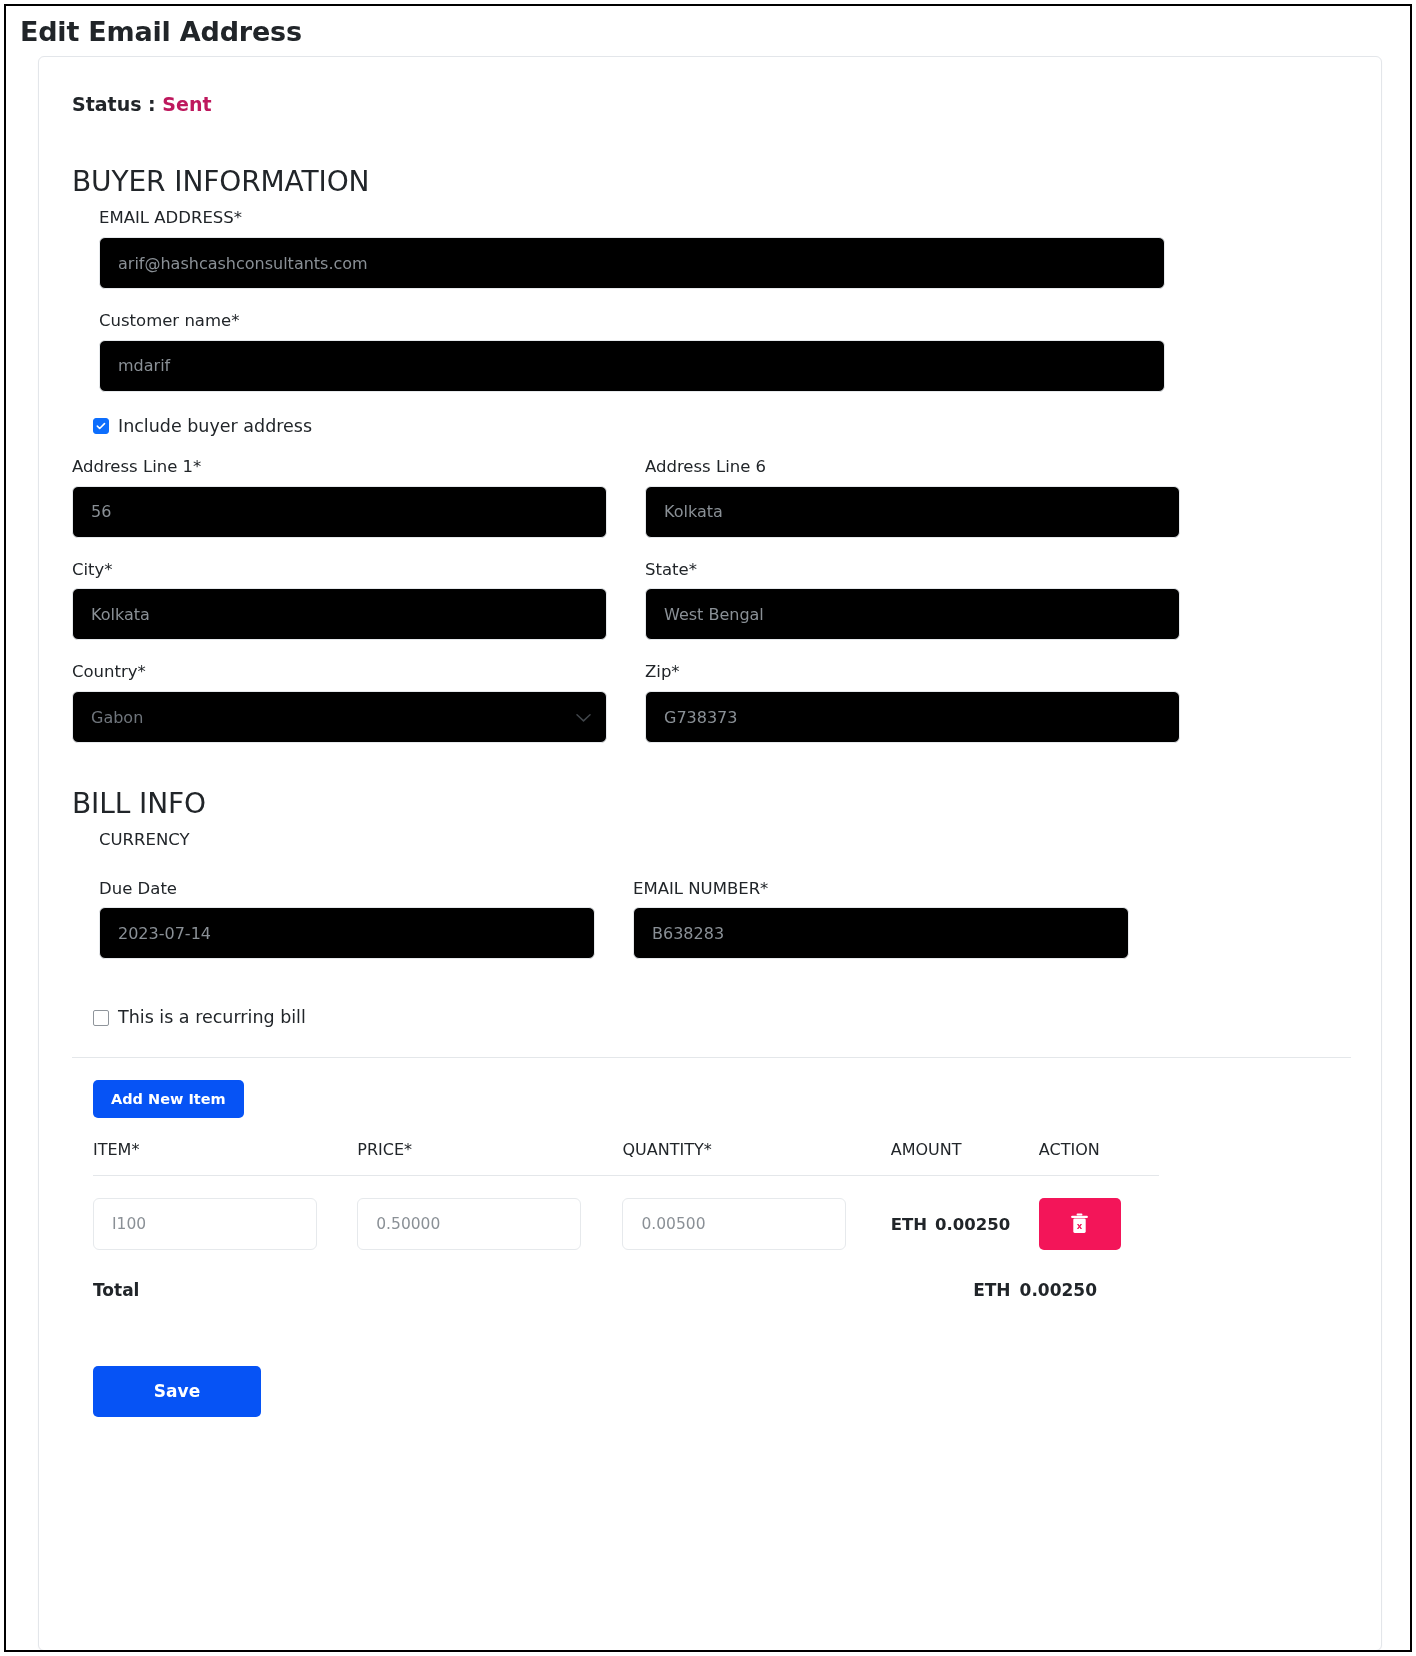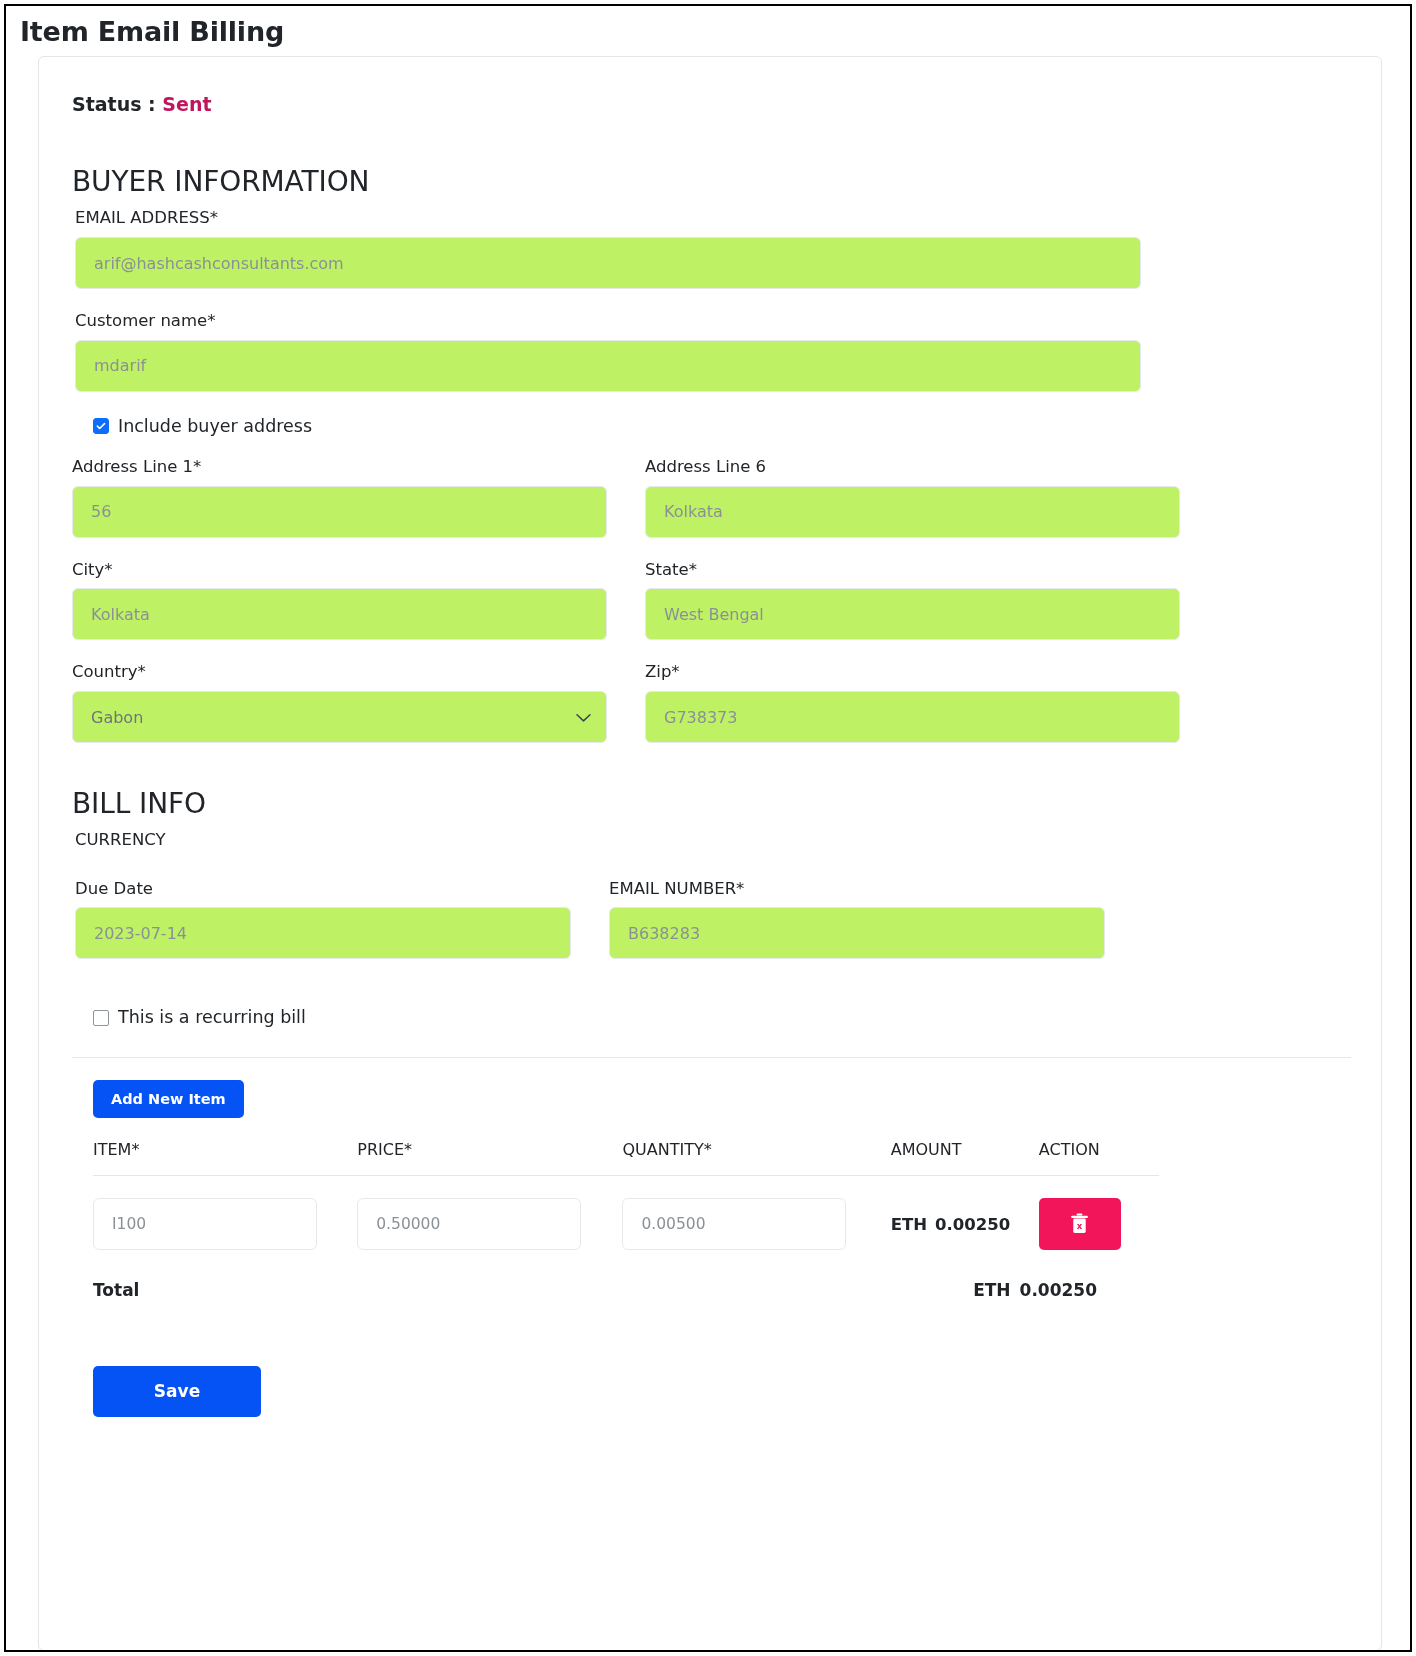--- a/index.html
+++ b/index.html
@@ -118,21 +118,21 @@
     color: #212529;
     margin-bottom: 8px;
     line-height: 1.25;
   }
 
   .input {
     width: 100%;
     height: 52px;
     border: 1px solid #e6e9ec;
     border-radius: 6px;
-    background: #bef264;
+    background: #000000;
     font-family: "DejaVu Sans", "Liberation Sans", sans-serif;
     font-size: 16px;
     color: #6f757c;
     padding: 0 18px;
     outline: none;
   }
   .input::placeholder { color: #8a9096; opacity: 1; }
 
   .select-wrap { position: relative; }
   .select-wrap .chevron {
@@ -142,21 +142,21 @@
     transform: translateY(-50%);
     pointer-events: none;
     color: #41464b;
   }
   select.input {
     appearance: none;
     -webkit-appearance: none;
     padding-right: 40px;
   }
 
-  .row-indent { margin-left: 3px; }
+  .row-indent { margin-left: 27px; }
 
   .grid2 {
     display: grid;
     grid-template-columns: 535px 535px;
     column-gap: 38px;
     row-gap: 0;
   }
   .field-block { margin-bottom: 22px; }
 
   
@@ -282,21 +282,21 @@
   }
   .total-value .cur { margin-right: 9px; }
 
   .save-row { margin-top: 18px; padding-left: 0px; }
 </style>
 </head>
 <body>
 
 <div class="page-frame">
 
-  <div class="page-title">Item Email Billing</div>
+  <div class="page-title">Edit Email Address</div>
 
   <div class="card">
     <div class="card-inner">
 
       <div class="status-row">
         <div class="status-text">
           <span>Status :</span>
           <span class="status-value">Sent</span>
         </div>
       </div>

